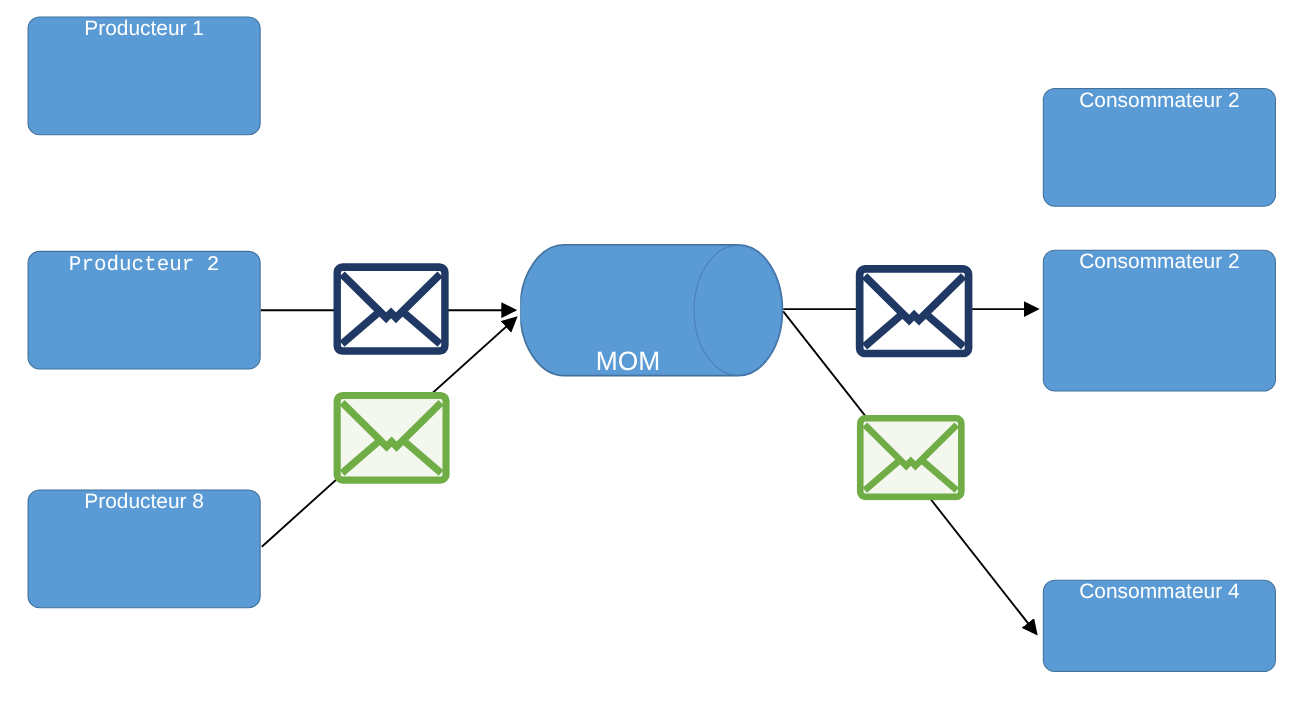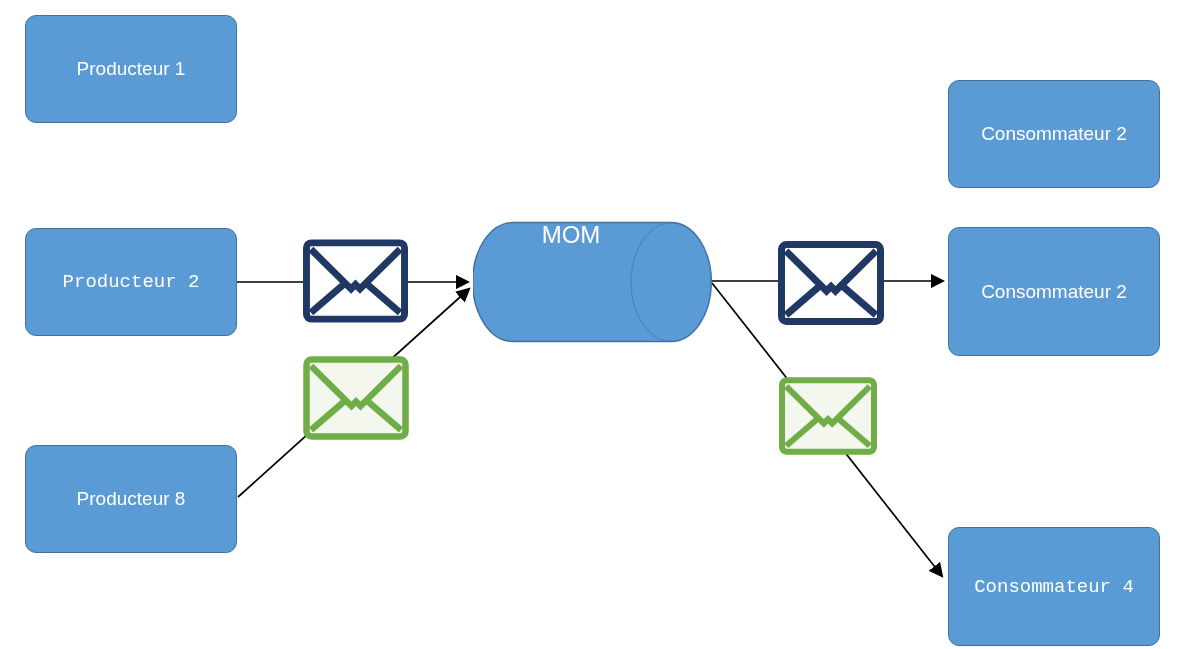--- a/index.html
+++ b/index.html
@@ -14,55 +14,55 @@
     height: 649px;
     background: #ffffff;
     overflow: hidden;
   }
   .node {
     position: absolute;
     background: #5b9bd5;
     border: 1px solid #41719c;
     border-radius: 11px;
     display: flex;
-    align-items: center;
+    align-items: flex-start;
     justify-content: center;
     color: #ffffff;
     font-size: 19px;
     z-index: 3;
     box-sizing: border-box;
   }
   .producer { left: 25px; width: 212px; height: 108px; }
   .consumer { left: 948px; width: 212px; }
   #p1 { top: 15px; }
   #p2 { top: 228px; font-family: Liberation Mono, monospace; }
   #p3 { top: 445px; }
   #c1 { top: 80px;  height: 108px; }
   #c2 { top: 227px; height: 129px; }
   #c3 { top: 377px; height: 106px; }
-  #c4 { top: 527px; height: 119px; font-family: Liberation Mono, monospace; }
+  #c4 { top: 527px; height: 84px; }
 
   .edges-layer {
     position: absolute;
     left: 0; top: 0;
     width: 1179px; height: 649px;
     z-index: 1;
   }
   .cylinder {
     position: absolute;
     left: 473px; top: 221px;
     width: 240px; height: 122px;
     z-index: 3;
   }
   .cylinder-label {
     position: absolute;
     left: 473px; top: 221px;
     width: 196px; height: 122px;
     display: flex;
-    align-items: flex-start;
+    align-items: flex-end;
     justify-content: center;
     color: #ffffff;
     font-size: 24px;
     z-index: 4;
   }
   .envelope {
     position: absolute;
     z-index: 2;
   }
   #env-left-navy  { left: 303px; top: 239px; width: 105px; height: 84px; }

